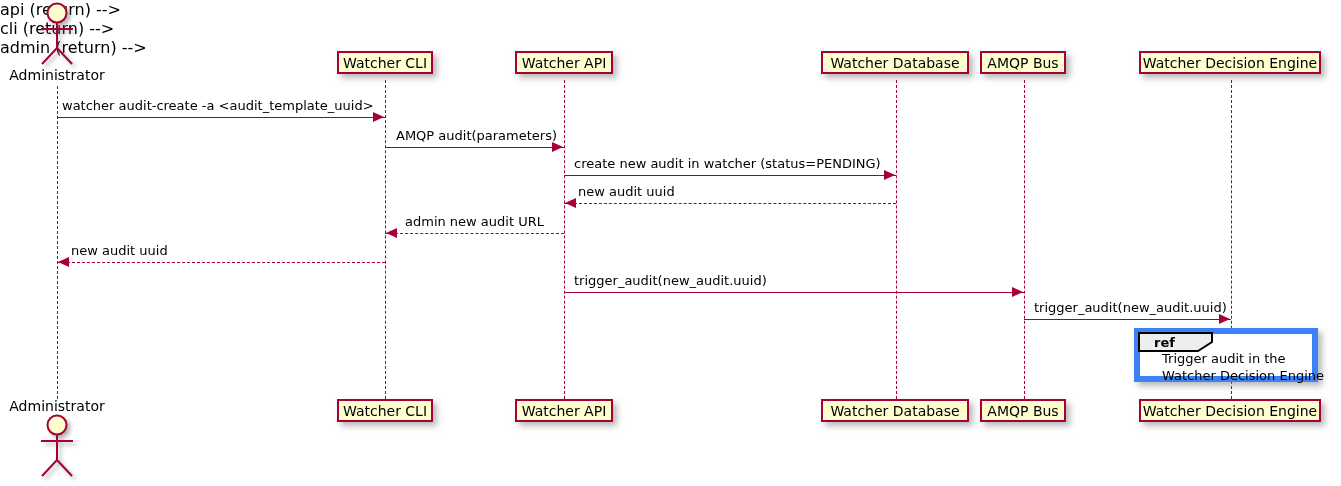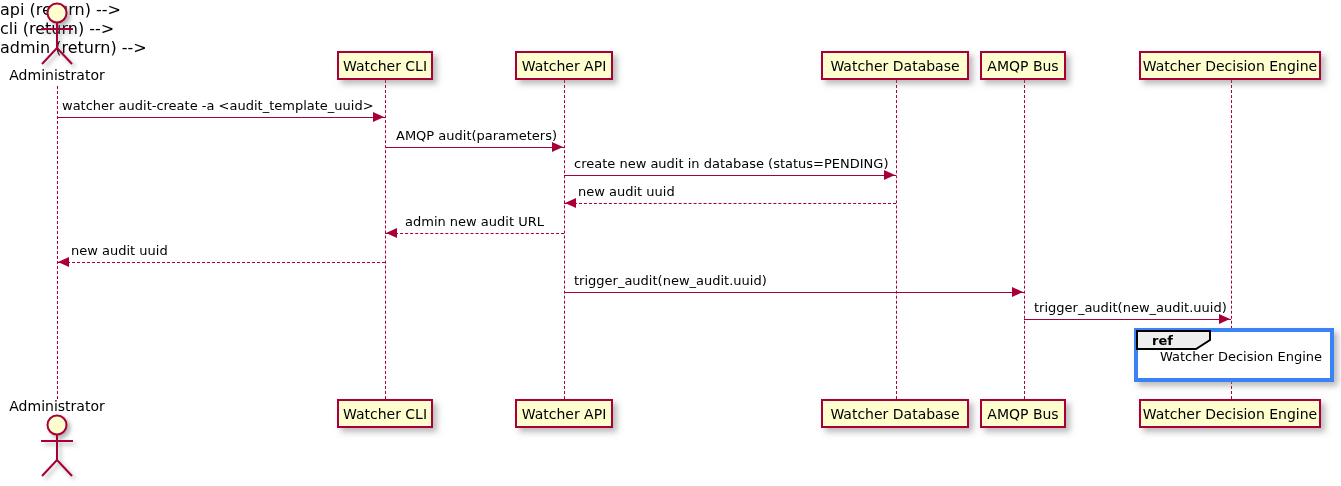--- a/index.html
+++ b/index.html
@@ -8,38 +8,38 @@
     --shadow:4px 4px 6px rgba(120,120,120,0.5);
   }
   html,body{margin:0;padding:0;background:#fff;}
   #canvas{
     position:relative;width:1341px;height:486px;background:#ffffff;
     font-family:"DejaVu Sans","Liberation Sans",sans-serif;color:#000;
     overflow:hidden;
   }
   .lifeline{position:absolute;width:0;border-left:1px dashed var(--red);}
   .pbox{
-    position:absolute;height:29px;background:var(--fill);
+    position:absolute;height:23px;background:var(--fill);
     border:2px solid var(--red);box-sizing:border-box;
     display:flex;align-items:center;justify-content:center;
     font-size:14px;white-space:nowrap;box-shadow:var(--shadow);
     z-index:3;
   }
   .actor-svg{position:absolute;filter:drop-shadow(3px 3px 2px rgba(130,130,130,0.6));z-index:3;}
   .actor-label{position:absolute;font-size:14px;text-align:center;white-space:nowrap;z-index:3;}
   .msg-label{position:absolute;font-size:13px;white-space:nowrap;z-index:2;}
   .msg-line{position:absolute;height:0;border-top:1px solid var(--red);z-index:2;}
   .msg-line.return{border-top-style:dashed;}
   .head-r{position:absolute;width:0;height:0;border-top:5px solid transparent;
           border-bottom:5px solid transparent;border-left:11px solid var(--red);z-index:2;}
   .head-l{position:absolute;width:0;height:0;border-top:5px solid transparent;
           border-bottom:5px solid transparent;border-right:11px solid var(--red);z-index:2;}
   .refbox{
-    position:absolute;left:1134px;top:328px;width:200px;height:54px;
-    background:#ffffff;border:4px solid #3b82f6;box-sizing:border-box;
+    position:absolute;left:1134px;top:328px;width:184px;height:54px;
+    background:#ffffff;border:6px solid #3b82f6;box-sizing:border-box;
     box-shadow:var(--shadow);z-index:4;
   }
   .ref-tab-svg{position:absolute;left:-2px;top:-2px;}
   .ref-tab-label{position:absolute;left:14px;top:1px;font-size:13px;font-weight:bold;z-index:5;}
   .ref-body{padding:16px 0 0 22px;font-size:13px;line-height:17px;}
   .ref-body span{display:block;white-space:nowrap;}
 </style>
 </head>
 <body>
 
@@ -96,21 +96,21 @@
 
   
   <div>
     <div class="msg-label" style="left:396px;top:128px">AMQP audit(parameters)</div>
     <div class="msg-line" style="left:385px;top:147px;width:179px"></div>
     <div class="head-r" style="left:552px;top:142px"></div>
   </div>
 
   
   <div>
-    <div class="msg-label" style="left:574px;top:156px">create new audit in database (status=PENDING)</div>
+    <div class="msg-label" style="left:574px;top:156px">create new audit in watcher (status=PENDING)</div>
     <div class="msg-line" style="left:564px;top:175px;width:332px"></div>
     <div class="head-r" style="left:884px;top:170px"></div>
   </div>
 
    api (return) --&gt;
   <div>
     <div class="msg-label" style="left:578px;top:184px">new audit uuid</div>
     <div class="msg-line return" style="left:564px;top:203px;width:332px"></div>
     <div class="head-l" style="left:565px;top:198px"></div>
   </div>
@@ -143,17 +143,18 @@
     <div class="head-r" style="left:1219px;top:314px"></div>
   </div>
 
   
   <div class="refbox">
     <svg class="ref-tab-svg" width="78" height="21" viewBox="0 0 78 21">
       <path d="M1,1 H74 V10 L60,19 H1 Z" fill="#EEEEEE" stroke="#000000" stroke-width="2"></path>
     </svg>
     <span class="ref-tab-label">ref</span>
     <div class="ref-body">
+      <span>Trigger audit in the</span>
       <span>Watcher Decision Engine</span>
     </div>
   </div>
 
 </div>
 
 </body></html>

